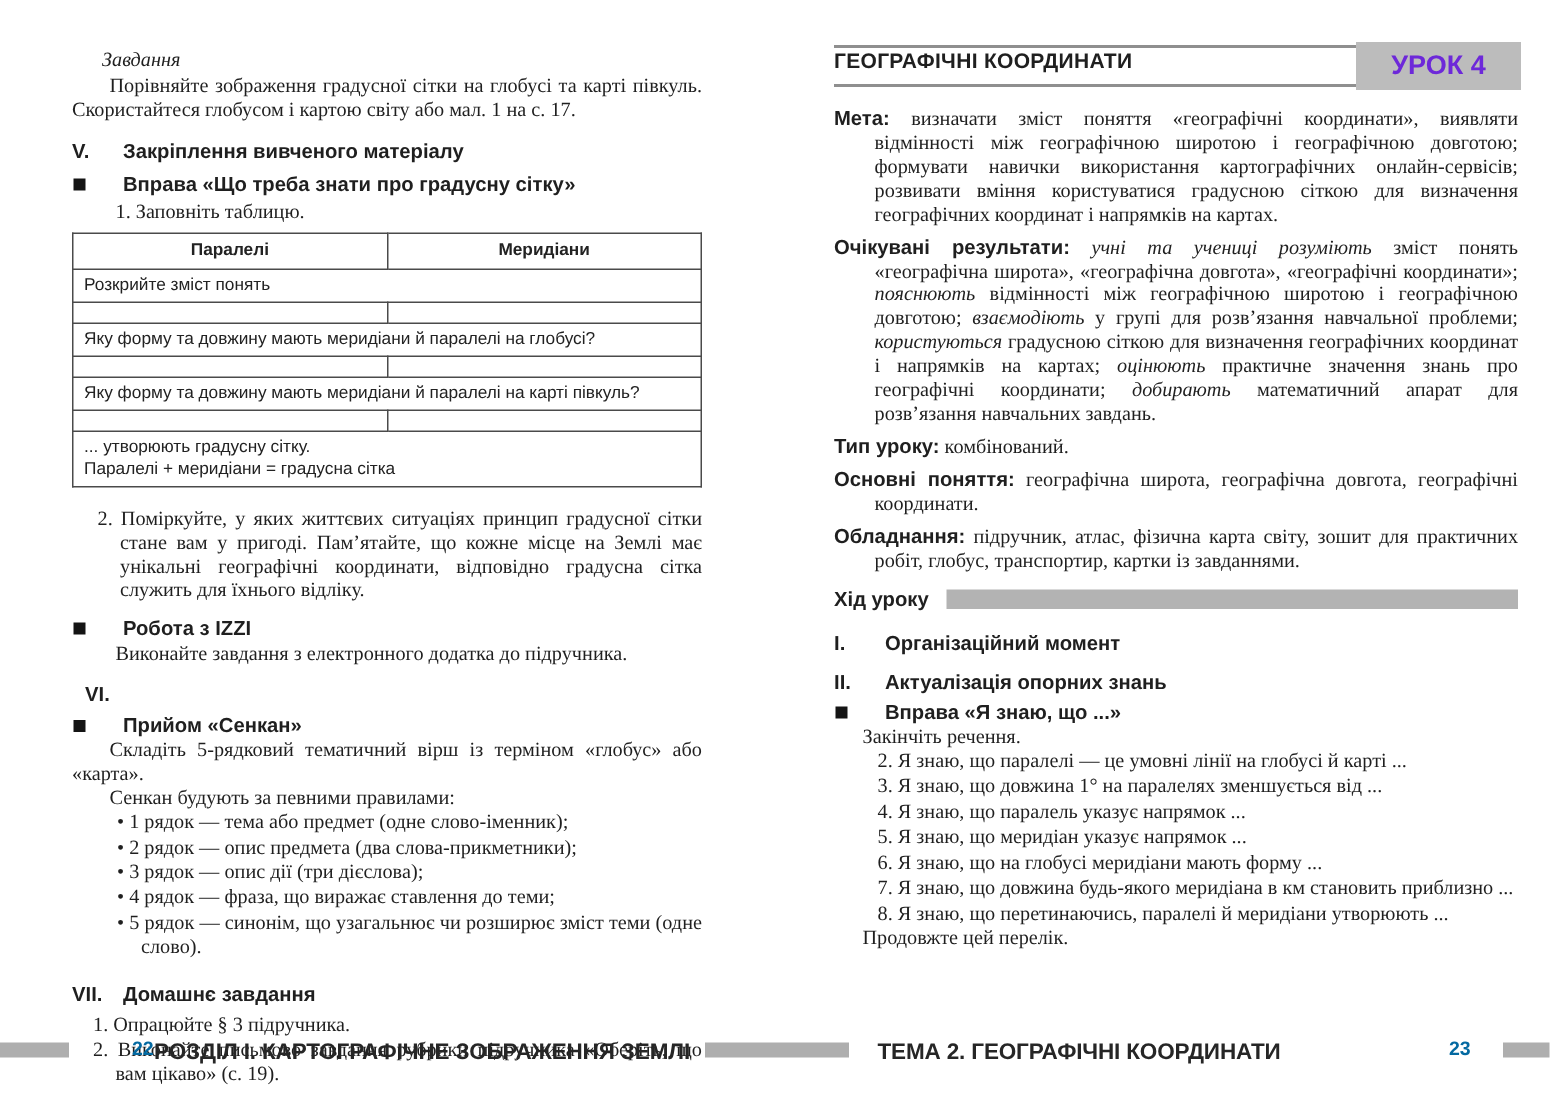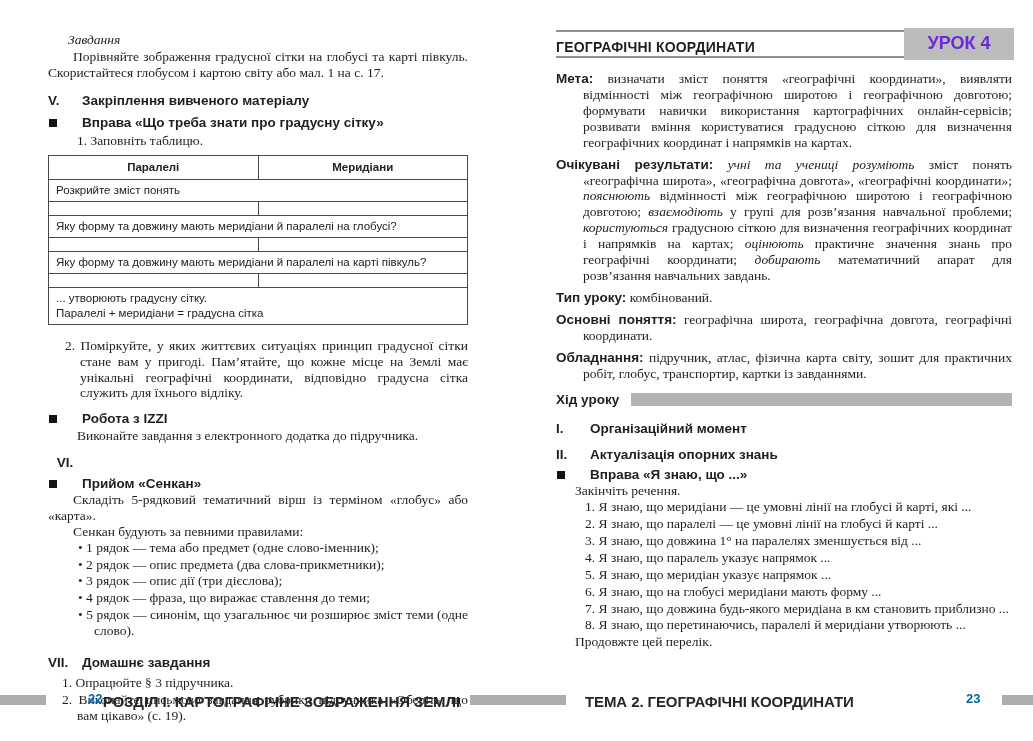--- a/index.html
+++ b/index.html
@@ -38,21 +38,21 @@
 
   
   .grid-table { width:100%; border-collapse:collapse; font-family:"Liberation Sans",sans-serif;
                 font-size:11.5px; line-height:1.3; margin:6px 0 13px 0; color:#222; }
   .grid-table th, .grid-table td { border:1px solid #4a4a4a; padding:3px 7px; }
   .grid-table th { font-weight:700; text-align:center; width:50%; padding:4px 2px; }
   .grid-table tr.empty td { height:14px; padding:0; }
 
   
   .lesson-header { position:relative; height:28px; border-top:2px solid #8f8f8f; border-bottom:2px solid #8f8f8f;
-                   display:flex; align-items:flex-end; margin-bottom:13px; }
+                   display:flex; align-items:flex-start; margin-bottom:13px; }
   .lesson-title  { font-family:"Liberation Sans",sans-serif; font-weight:700; font-size:14px; letter-spacing:.2px; }
   .lesson-badge  { position:absolute; right:-2px; top:-4px; height:32px; width:110px; background:#bcbcbc;
                    display:flex; align-items:center; justify-content:center;
                    font-family:"Liberation Sans",sans-serif; font-weight:700; font-size:18px; color:#6d28d9; }
 
   
   .course-row { display:flex; align-items:center; margin:10px 0 13px 0; }
   .course-row .lbl { font-family:"Liberation Sans",sans-serif; font-weight:700; font-size:13.5px; flex:0 0 auto; }
   .course-row .bar { flex:1 1 auto; height:13px; background:#b3b3b3; margin-left:12px; }
 
@@ -212,21 +212,20 @@
     <span class="rnum">II.</span>
     <span>Актуалізація опорних знань</span>
   </div>
 
   <div class="roman-head">
     <span class="rnum"><span class="sq"></span></span>
     <span>Вправа «Я знаю, що ...»</span>
   </div>
   <p class="ml19">Закінчіть речення.</p>
 
-  <p class="stmt">1. Я знаю, що меридіани — це умовні лінії на глобусі й карті, які ...</p>
   <p class="stmt">2. Я знаю, що паралелі — це умовні лінії на глобусі й карті ...</p>
   <p class="stmt">3. Я знаю, що довжина 1° на паралелях зменшується від ...</p>
   <p class="stmt">4. Я знаю, що паралель указує напрямок ...</p>
   <p class="stmt">5. Я знаю, що меридіан указує напрямок ...</p>
   <p class="stmt">6. Я знаю, що на глобусі меридіани мають форму ...</p>
   <p class="stmt">7. Я знаю, що довжина будь-якого меридіана в км становить приблизно ...</p>
   <p class="stmt">8. Я знаю, що перетинаючись, паралелі й меридіани утворюють ...</p>
   <p class="ml19">Продовжте цей перелік.</p>
 
 </div>

